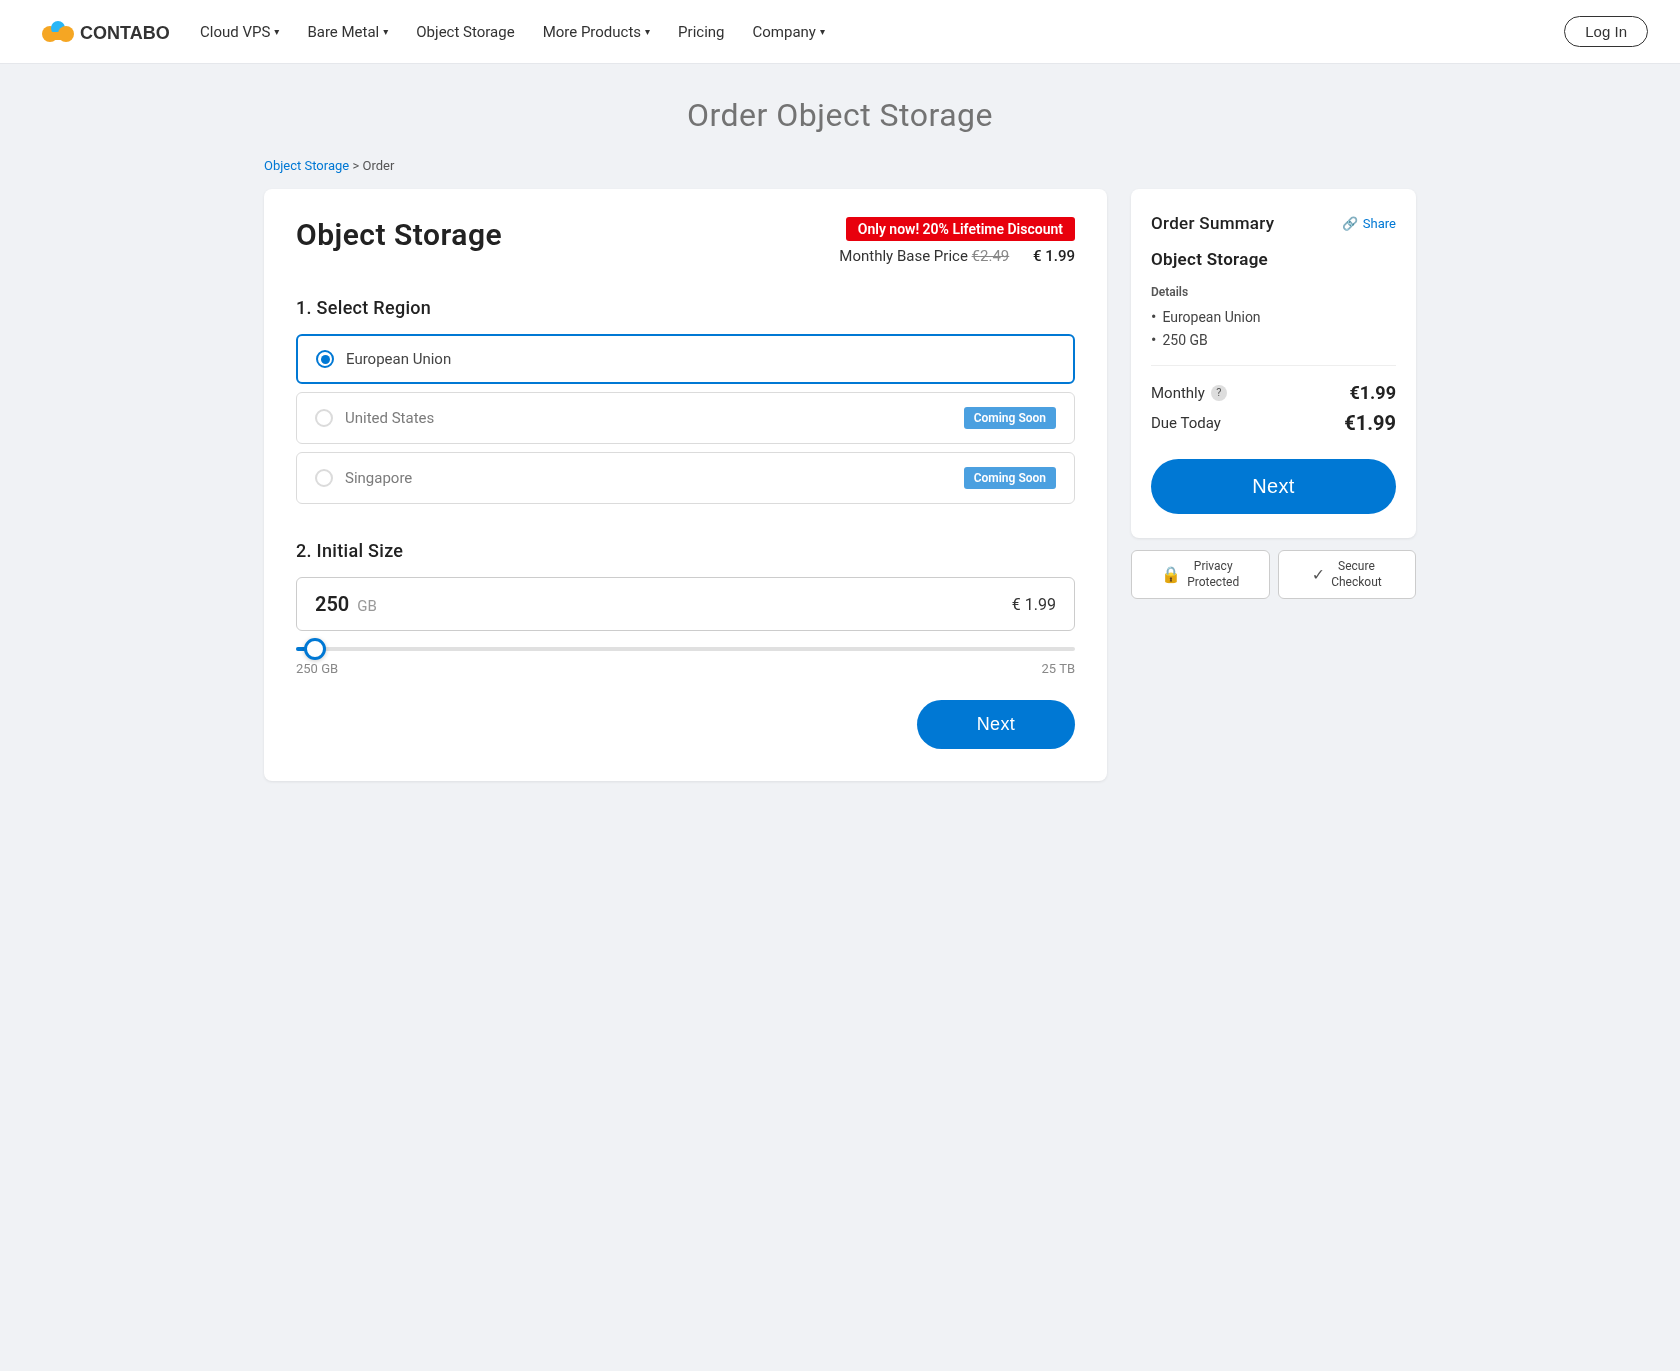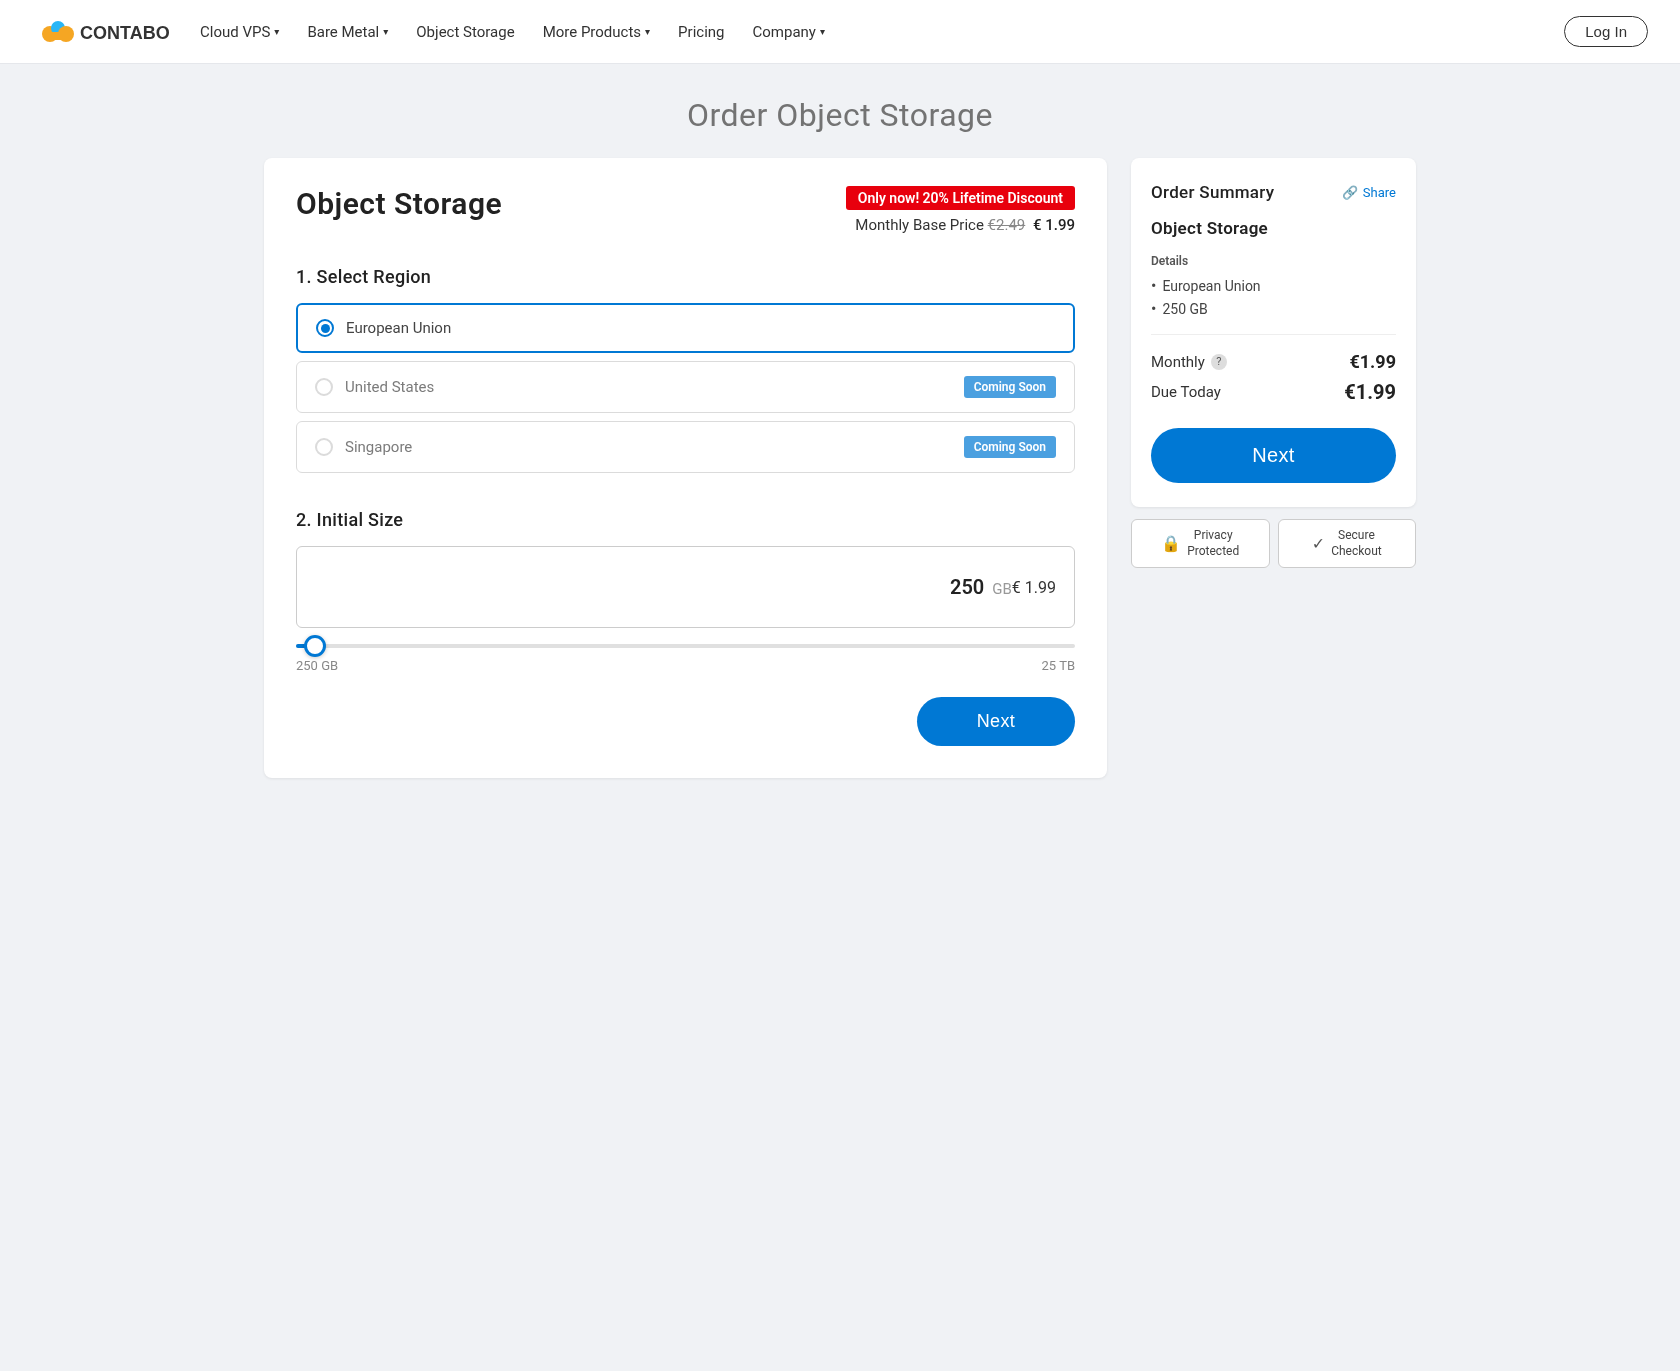--- a/index.html
+++ b/index.html
@@ -110,21 +110,21 @@
       display: inline-block;
       margin-bottom: 6px;
     }
     .price-line {
       font-size: 15px;
       color: #333;
     }
     .price-line .old-price {
       text-decoration: line-through;
       color: #888;
-      margin-right: 4px;
+      margin-right: 20px;
     }
     .price-line .new-price {
       color: #222;
       font-weight: 500;
     }
 
     
     .section-title {
       font-size: 18px;
       font-weight: 500;
@@ -196,24 +196,24 @@
       font-weight: 600;
       padding: 4px 10px;
       border-radius: 3px;
     }
 
     
     .size-section { margin-top: 8px; }
     .size-input-row {
       border: 1.5px solid #ccc;
       border-radius: 6px;
-      padding: 28px 18px;
-      display: flex;
-      align-items: center;
-      justify-content: flex-end;
+      padding: 14px 18px;
+      display: flex;
+      align-items: center;
+      justify-content: space-between;
       margin-bottom: 16px;
     }
     .size-value {
       display: flex;
       align-items: baseline;
       gap: 8px;
     }
     .size-number {
       font-size: 20px;
       font-weight: 600;
@@ -440,20 +440,24 @@
     <span class="nav-item">More Products <span class="chevron">▾</span></span>
     <span class="nav-item">Pricing</span>
     <span class="nav-item">Company <span class="chevron">▾</span></span>
   </div>
   <button class="login-btn">Log In</button>
 </nav>
 
 <div class="page-wrapper">
   <h1 class="page-title">Order Object Storage</h1>
 
+  <div class="breadcrumb">
+    <a href="#">Object Storage</a>
+    <span>&gt; Order</span>
+  </div>
 
   <div class="main-layout">
 
     <div class="left-panel">
 
       <div class="product-header">
         <div class="product-title">Object Storage</div>
         <div class="discount-block">
           <div class="discount-badge">Only now! 20% Lifetime Discount</div>
           <div class="price-line">

